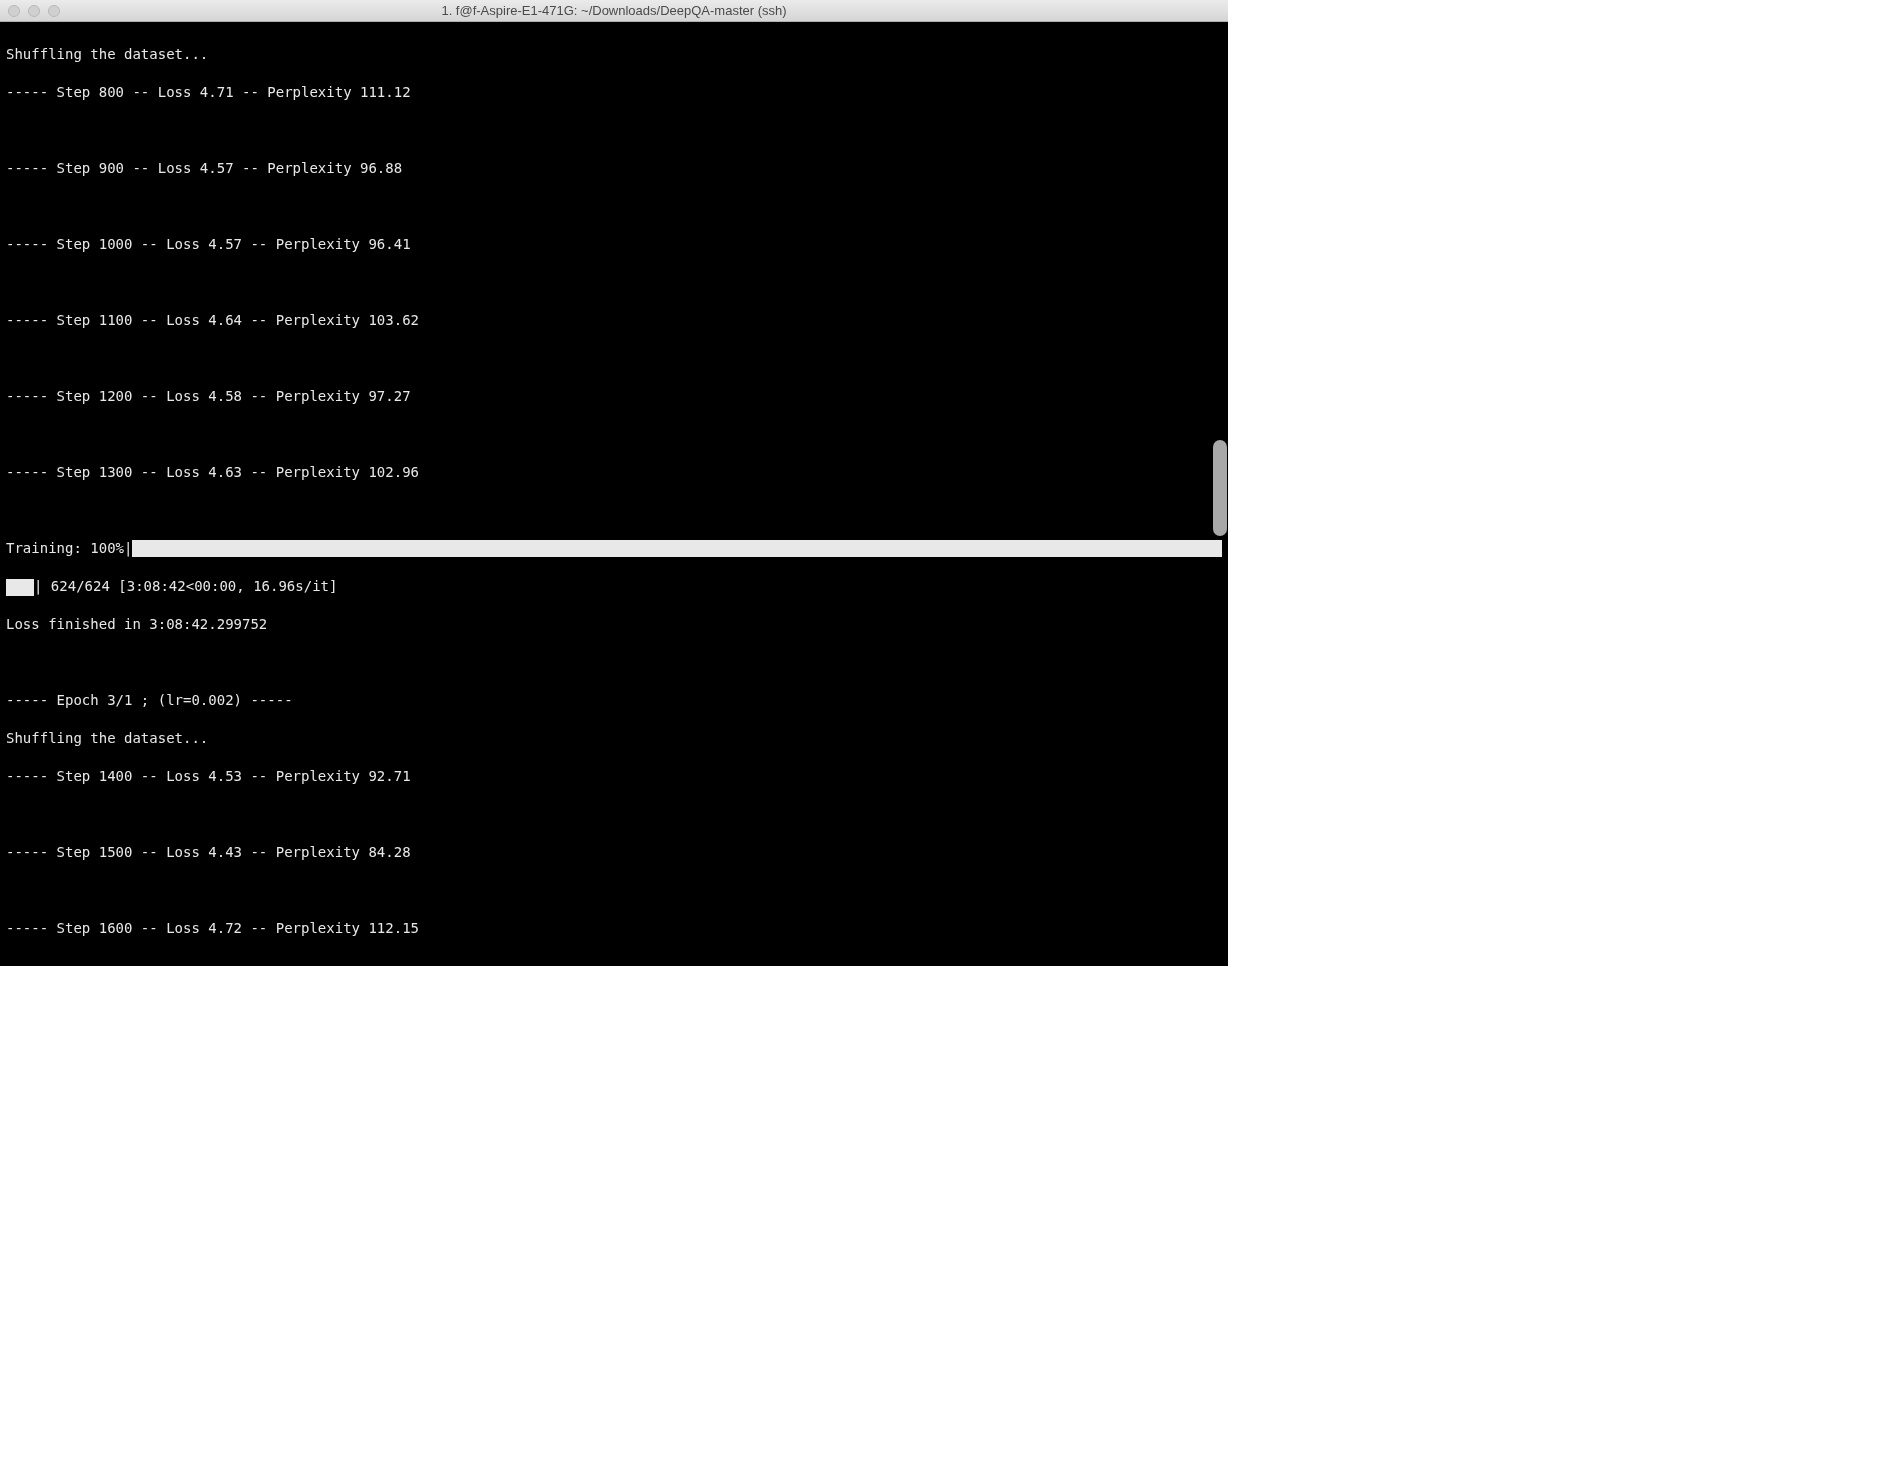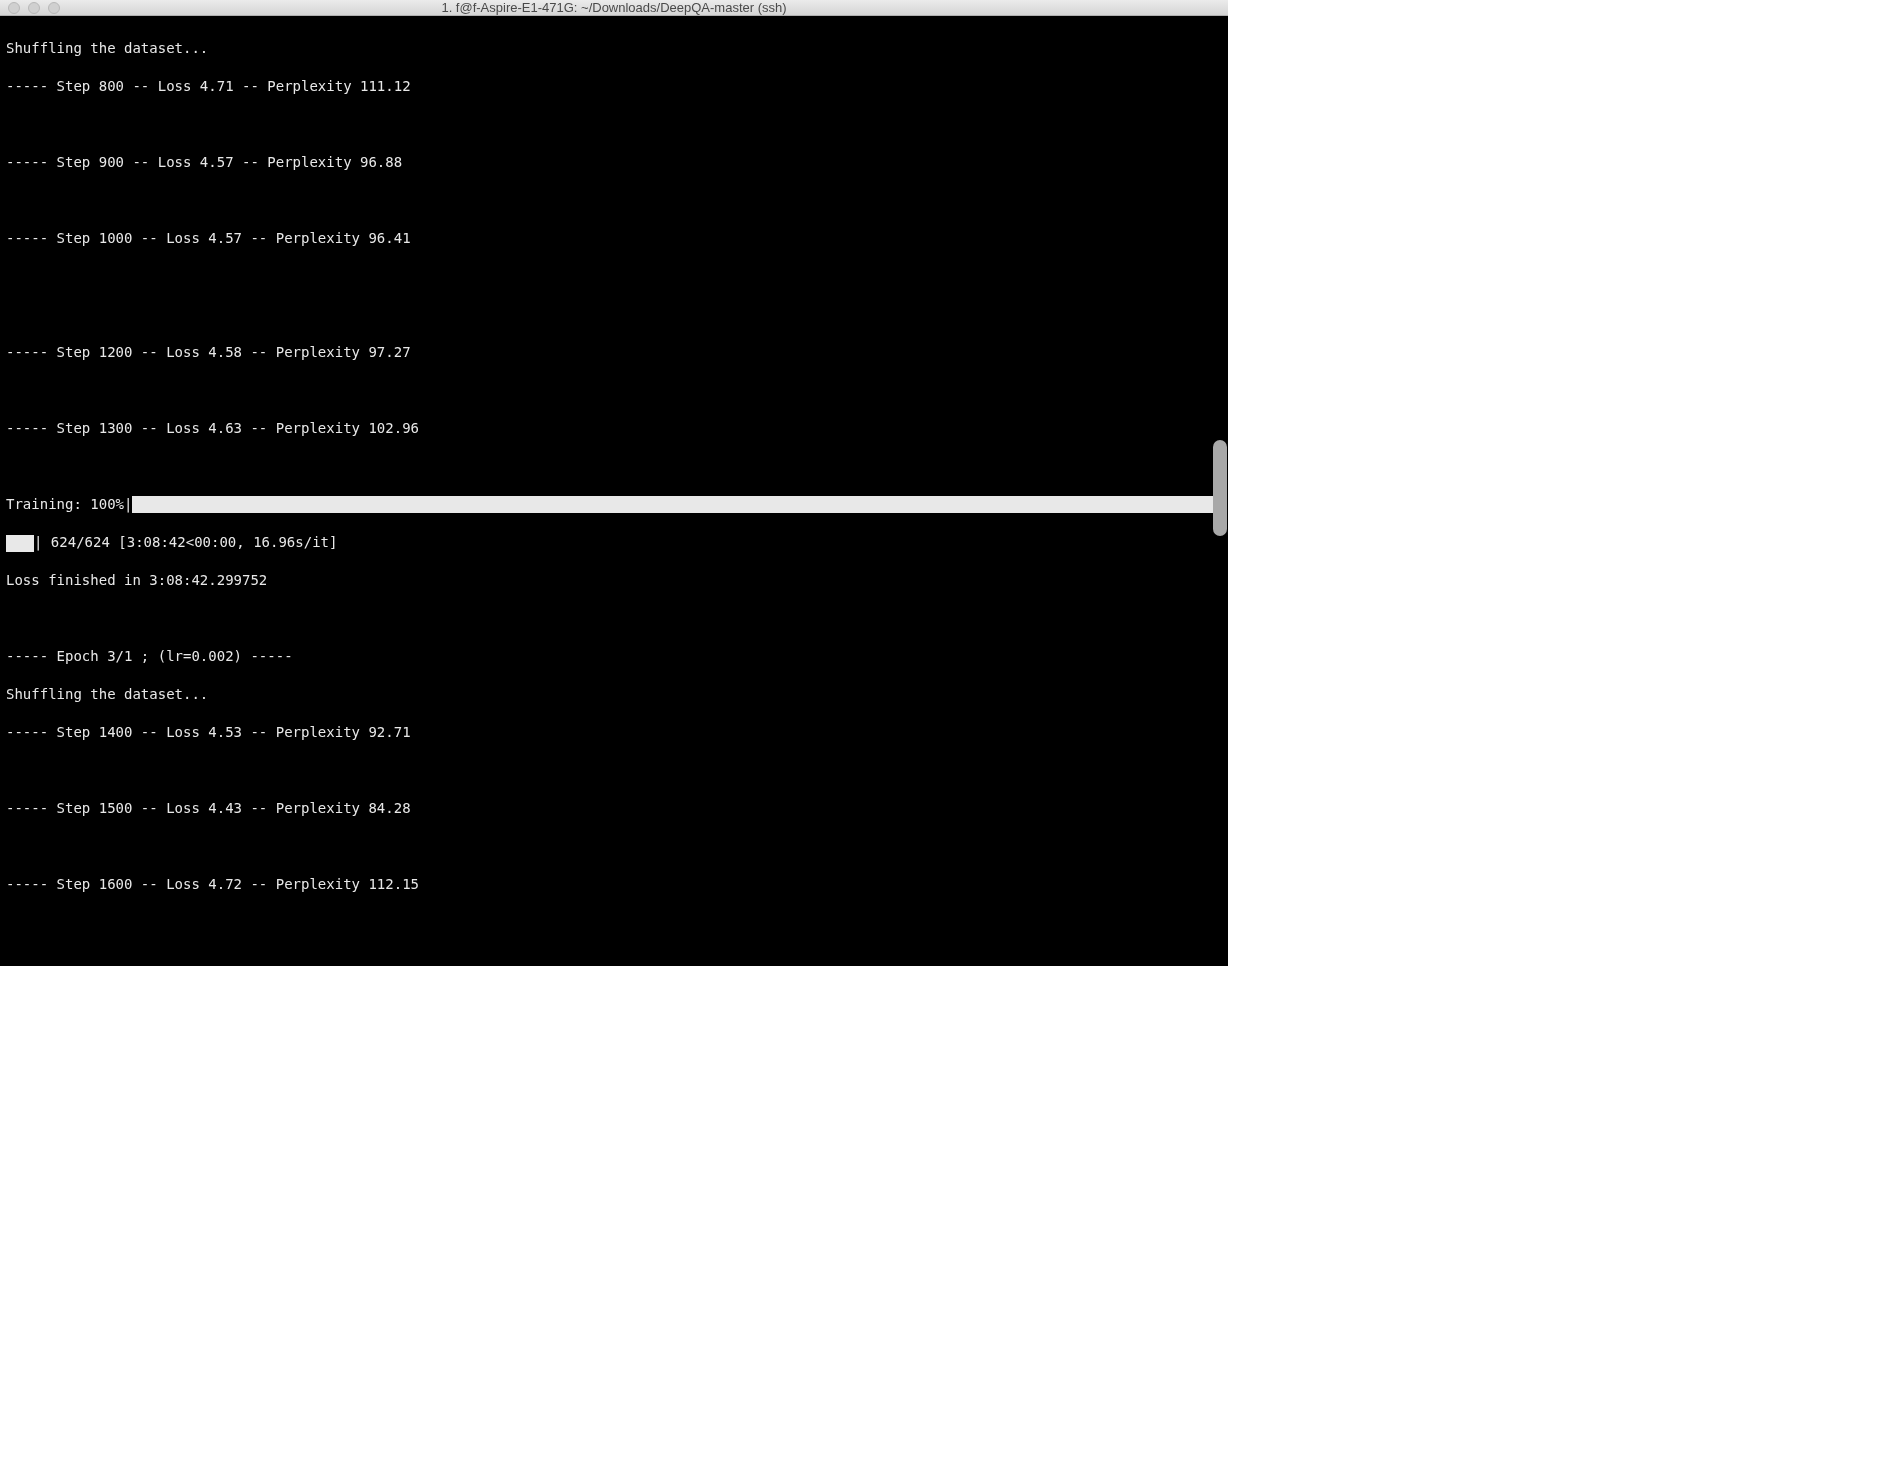--- a/index.html
+++ b/index.html
@@ -15,21 +15,21 @@
       overflow: hidden;
       position: relative;
     }
     .window {
       width: 100%;
       height: 100%;
       display: flex;
       flex-direction: column;
     }
     .titlebar {
-      height: 16px;
+      height: 22px;
       background: linear-gradient(to bottom, #ebebeb, #d5d5d5);
       border-bottom: 1px solid #b0b0b0;
       display: flex;
       align-items: center;
       padding: 0 8px;
       position: relative;
     }
     .traffic-lights {
       display: flex;
       gap: 8px;
@@ -112,20 +112,21 @@
   </div>
 
   <div class="terminal">
 <div class="tline">Shuffling the dataset...</div>
 <div class="tline">----- Step 800 -- Loss 4.71 -- Perplexity 111.12</div>
 <div class="tline"></div>
 <div class="tline">----- Step 900 -- Loss 4.57 -- Perplexity 96.88</div>
 <div class="tline"></div>
 <div class="tline">----- Step 1000 -- Loss 4.57 -- Perplexity 96.41</div>
 <div class="tline"></div>
+<div class="tline">----- Step 1100 -- Loss 4.64 -- Perplexity 103.62</div>
 <div class="tline"></div>
 <div class="tline">----- Step 1200 -- Loss 4.58 -- Perplexity 97.27</div>
 <div class="tline"></div>
 <div class="tline">----- Step 1300 -- Loss 4.63 -- Perplexity 102.96</div>
 <div class="tline"></div>
 <div class="progress-line"><span>Training: 100%|</span><span class="progress-bar-full"></span></div>
 <div class="progress-remainder"><span class="remainder-fill"></span><span>| 624/624 [3:08:42&lt;00:00, 16.96s/it]</span></div>
 <div class="tline">Loss finished in 3:08:42.299752</div>
 <div class="tline"></div>
 <div class="tline">----- Epoch 3/1 ; (lr=0.002) -----</div>

